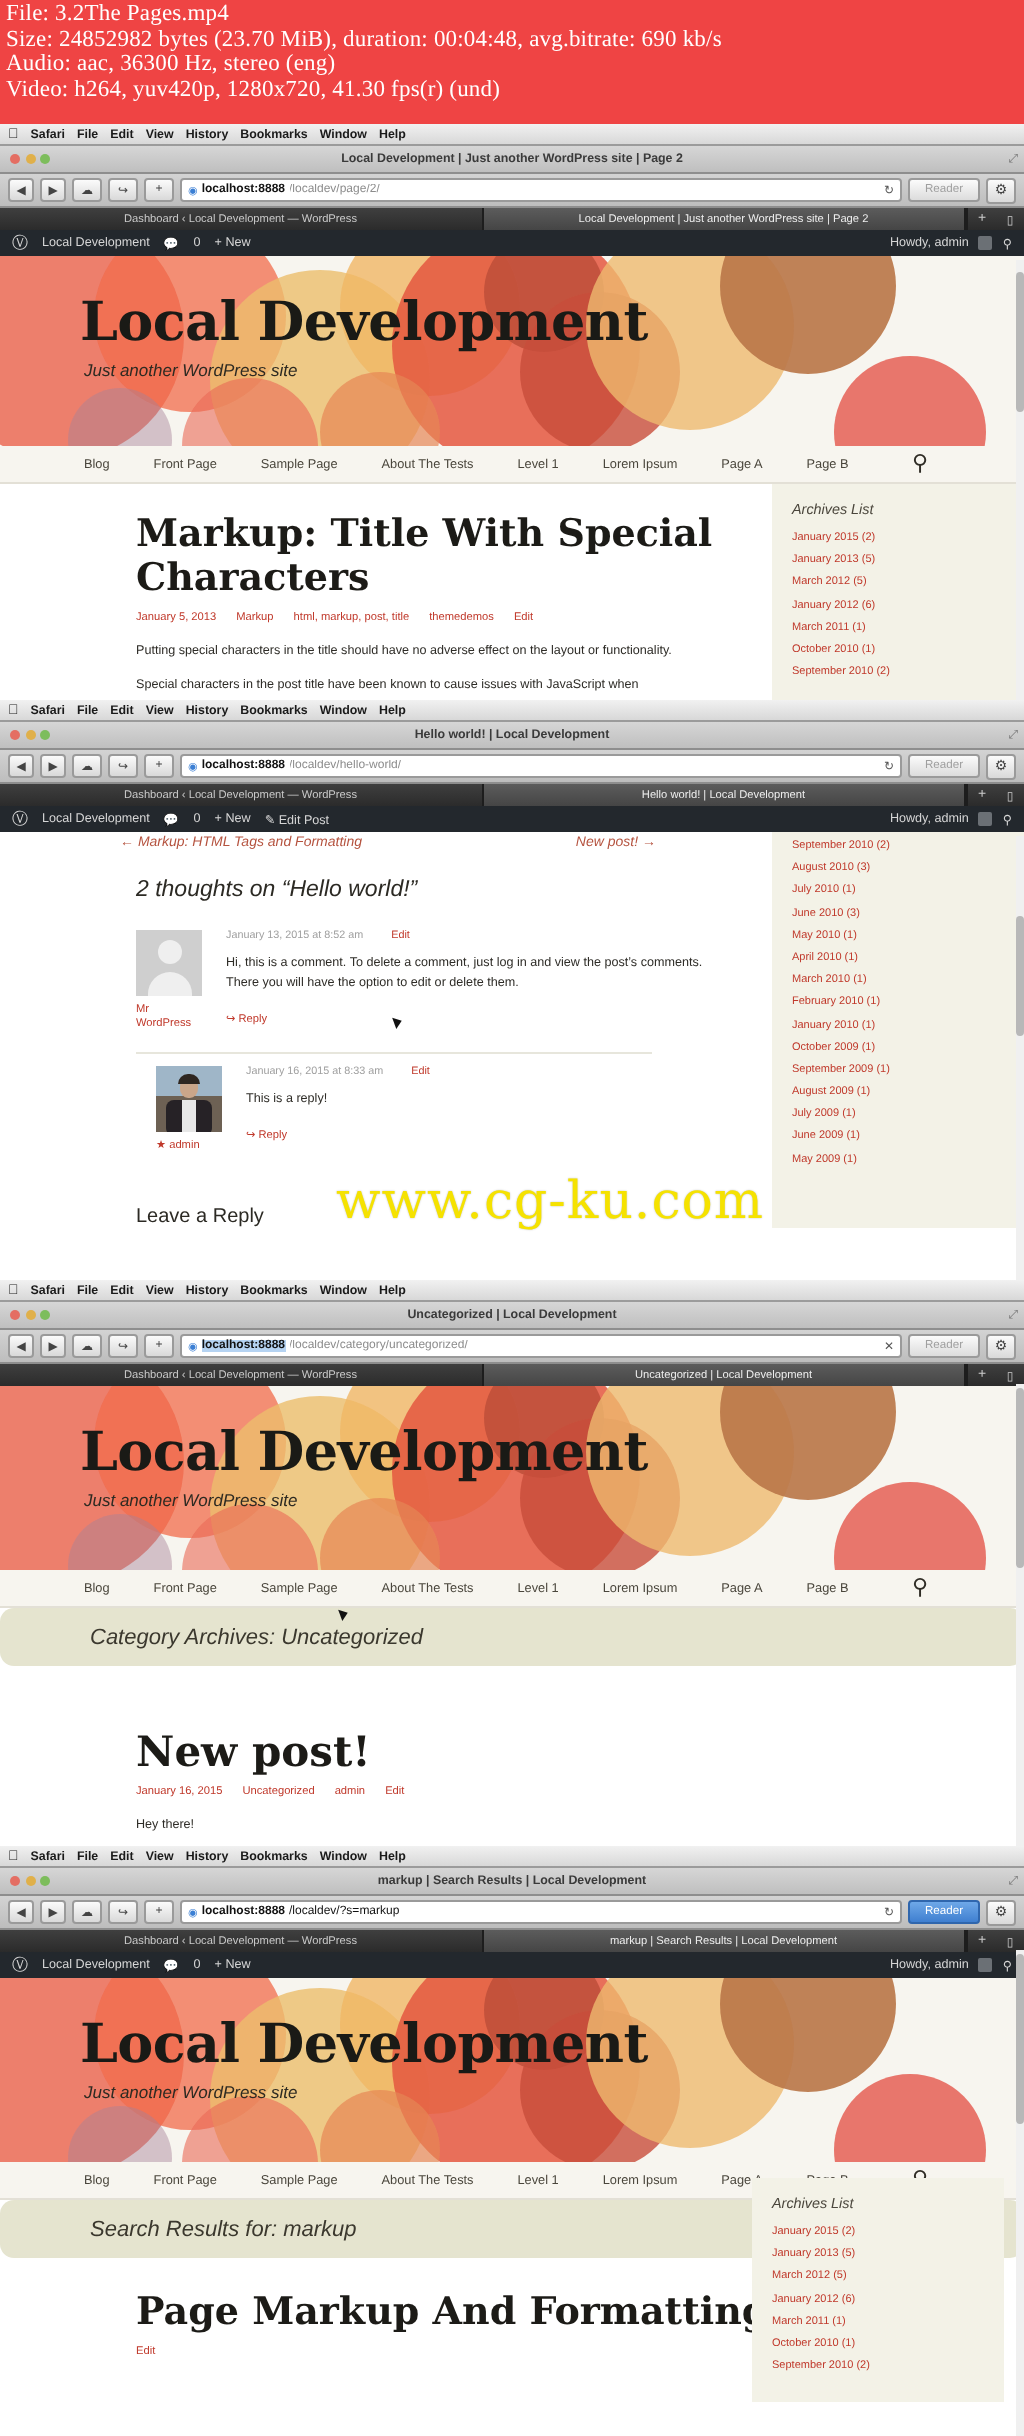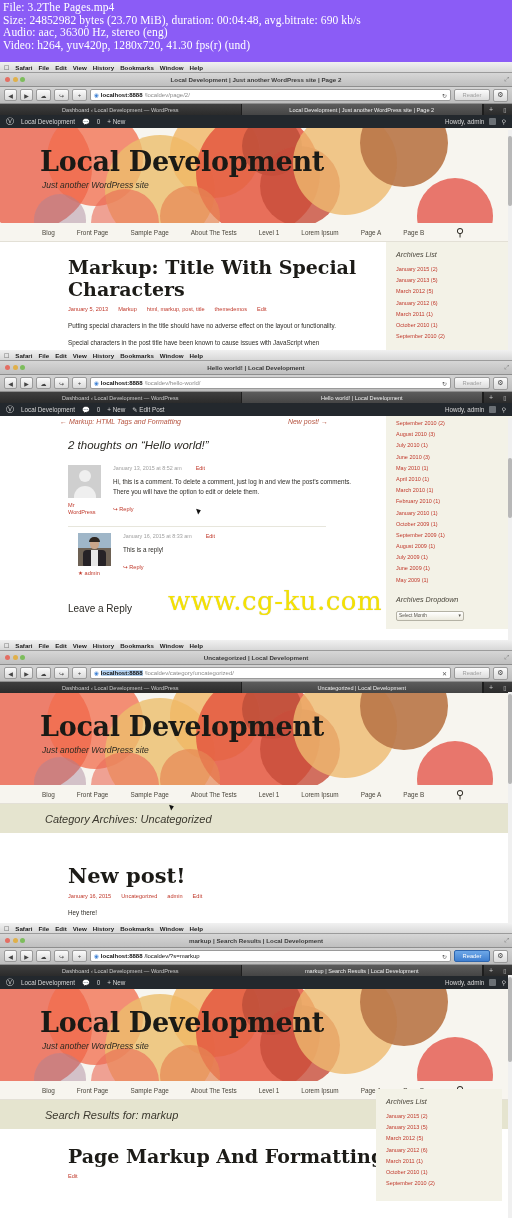--- a/index.html
+++ b/index.html
@@ -1,20 +1,20 @@
 <!DOCTYPE html>
 <html><head>
 <meta charset="utf-8">
 <style>
   html,body{margin:0;padding:0;background:#000;}
   body{width:512px;height:1218px;overflow:hidden;font-family:"Liberation Sans",sans-serif;}
   .page{position:relative;width:512px;height:1218px;background:#000;}
 
   
-  .vinfo{background:#8b5cf6;color:#fff;font-family:"Liberation Serif",serif;
+  .vinfo{background:#ef4444;color:#fff;font-family:"Liberation Serif",serif;
          font-size:11.5px;line-height:12.6px;padding:1px 3px 0 3px;height:62px;box-sizing:border-box;}
   .vinfo div{white-space:nowrap;letter-spacing:.1px;}
 
   
   .panel{position:relative;width:512px;overflow:hidden;background:#fff;}
   .menubar{height:10px;background:linear-gradient(#f1f1f1,#d8d8d8);
            display:flex;align-items:center;gap:6px;padding:0 4px;
            font-size:6.2px;font-weight:bold;color:#1a1a1a;border-bottom:1px solid #9b9b9b;}
   .menubar .apple{font-size:7px;line-height:7px;}
   .menubar span{white-space:nowrap;}
@@ -66,21 +66,21 @@
   .sitehead{position:relative;height:95px;overflow:hidden;background:#f7f5ef;}
   .sitehead svg{position:absolute;inset:0;}
   .sitetitle{position:absolute;left:40px;top:18px;font-family:"DejaVu Serif",serif;
              font-weight:bold;font-size:27px;color:#1a1a16;letter-spacing:-.3px;}
   .sitetag{position:absolute;left:42px;top:52px;font-family:"Liberation Sans",sans-serif;
            font-style:italic;font-size:8.5px;color:#2d2a22;}
   .navbar{height:18px;background:#f7f5ef;border-bottom:1px solid #e3e0d6;
           display:flex;align-items:center;padding-left:42px;gap:22px;position:relative;}
   .navbar a{font-size:6.4px;color:#4a463c;text-decoration:none;white-space:nowrap;}
   .searchico{position:absolute;right:48px;font-size:11px;color:#2f2c25;line-height:11px;}
-  .pagebanner{background:#e5e4cf;height:29px;display:flex;align-items:center;padding-left:45px;}
+  .pagebanner{background:#e5e4cf;height:29px;display:flex;align-items:center;padding-left:45px;border-radius:7px;}
   .pagebanner span{font-family:"Liberation Sans",sans-serif;font-style:italic;font-size:11px;color:#3b382e;}
 
   .content{display:flex;padding:0;background:#fff;}
   .main{flex:1;padding:14px 10px 0 68px;}
   .posttitle{font-family:"DejaVu Serif",serif;font-weight:bold;font-size:19px;
              line-height:22px;color:#1c1b17;margin:0 0 6px 0;}
   .postmeta{display:flex;gap:10px;font-size:5.6px;color:#c0392b;margin-bottom:9px;flex-wrap:wrap;}
   .postmeta span{white-space:nowrap;}
   .postbody p{font-size:6.3px;line-height:9.5px;color:#2e2c27;margin:0 0 7px 0;}
 
@@ -382,27 +382,20 @@
           <li>March 2010 (1)</li>
           <li>February 2010 (1)</li>
           <li>January 2010 (1)</li>
           <li>October 2009 (1)</li>
           <li>September 2009 (1)</li>
           <li>August 2009 (1)</li>
           <li>July 2009 (1)</li>
           <li>June 2009 (1)</li>
           <li>May 2009 (1)</li>
         </ul>
-        <div class="dropdownwidget" style="padding-left:0;margin-top:12px;">
-          <div class="widgettitle">Archives Dropdown</div>
-          <div class="selectbox">
-            <span>Select Month</span>
-            <span>▾</span>
-          </div>
-        </div>
       </div>
     </div>
     <div class="cursor" style="left:197px;top:158px;"></div>
     <div class="scroll" style="top:68px;height:222px;">
       <i style="top:40px;height:60px;"></i>
     </div>
   </div>
 
   <div class="panel" style="height:283px;">
     <div class="menubar">

